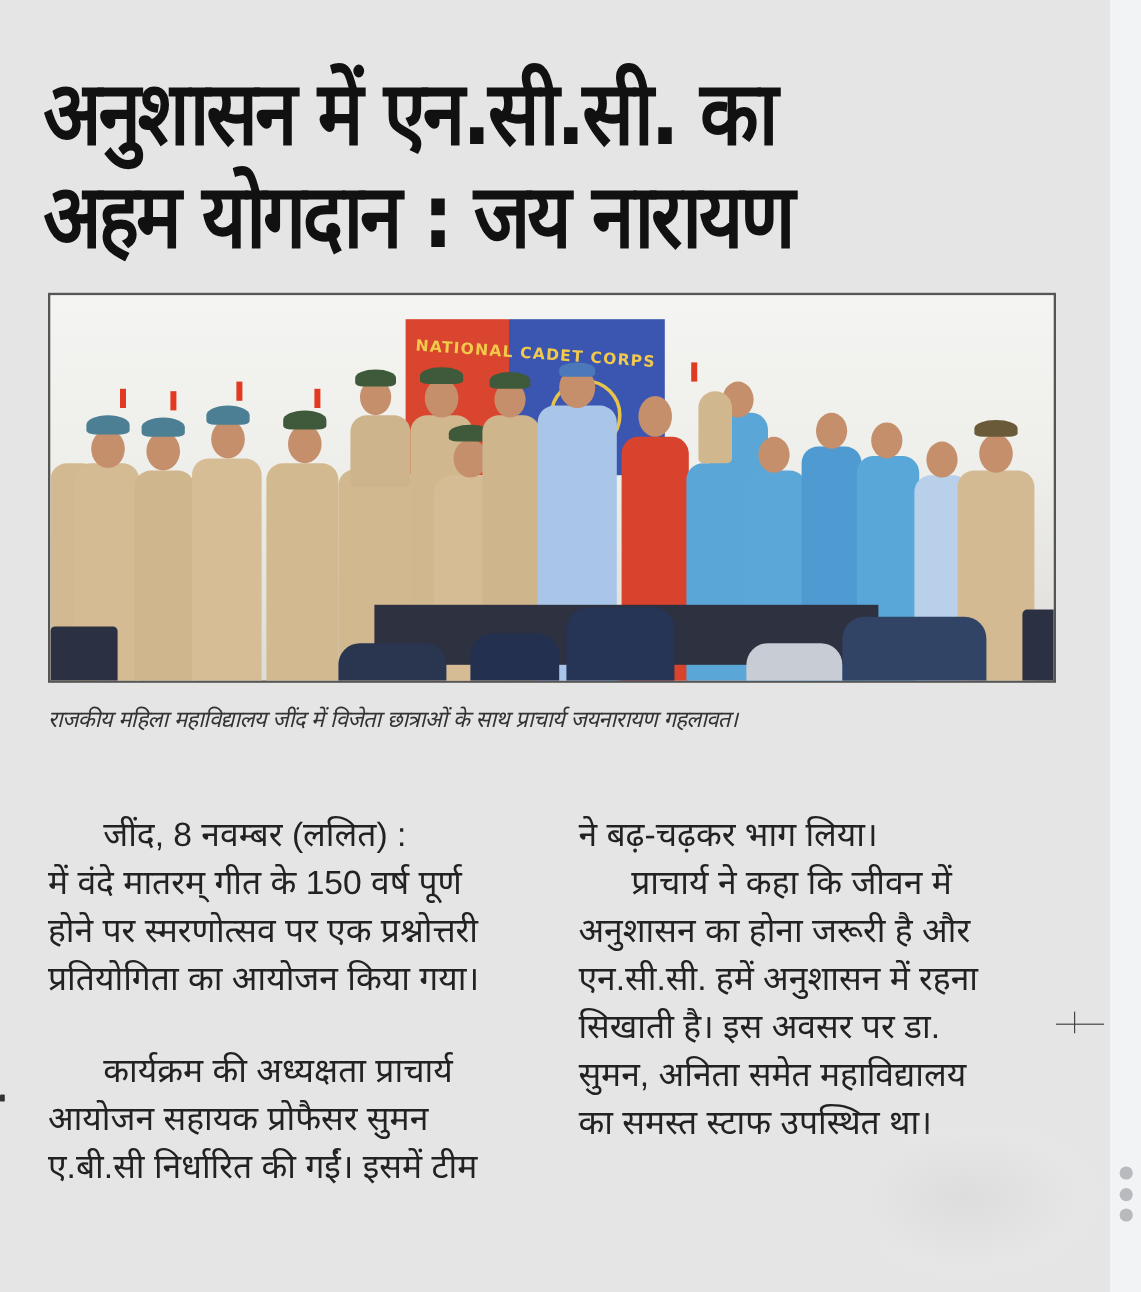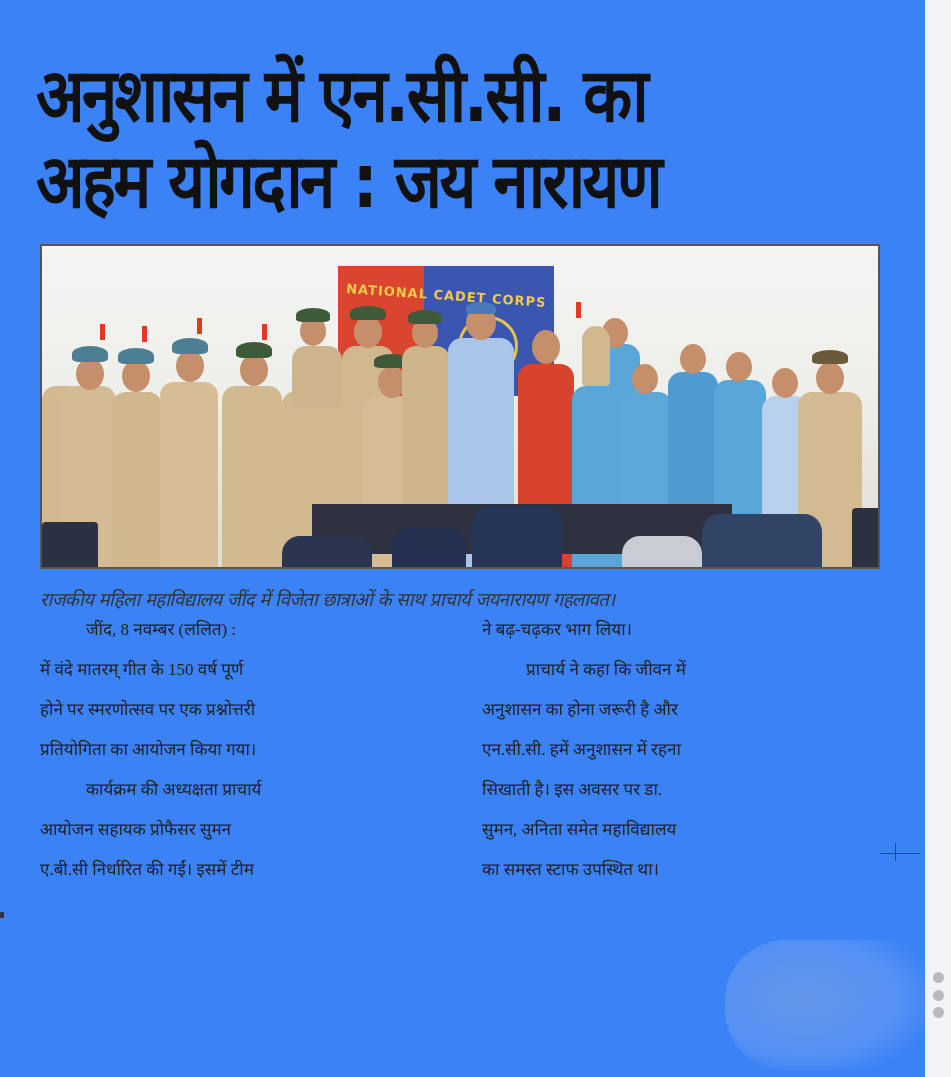--- a/index.html
+++ b/index.html
@@ -1,39 +1,39 @@
 <!DOCTYPE html>
 <html><head>
 <meta charset="utf-8">
 <style>
   * { box-sizing: border-box; margin: 0; padding: 0; }
   html, body { width: 951px; height: 1077px; overflow: hidden; background: #ffffff; }
   body { position: relative; font-family: "DejaVu Sans", sans-serif; color: #1a1a1a; }
 
-  .page { position: absolute; left: 0; top: 0; width: 925px; height: 1077px; background: #3b82f6; }
+  .page { position: absolute; left: 0; top: 0; width: 925px; height: 1077px; background: #e5e5e5; }
   .side-strip { position: absolute; left: 925px; top: 0; width: 26px; height: 1077px; background: #f2f3f5; }
 
   .headline { position: absolute; left: 36px; top: 52px; width: 860px; font-family: "DejaVu Sans", sans-serif; font-weight: bold; color: #111; letter-spacing: -3px; transform: scaleX(0.86); transform-origin: left top; }
   .headline .line { display: block; font-size: 74px; line-height: 86px; white-space: nowrap; }
 
   .photo { position: absolute; left: 40px; top: 244px; width: 840px; height: 325px; border: 2px solid #555; overflow: hidden; background: #e8e6e0; }
   .photo .wall { position: absolute; left: 0; top: 0; width: 100%; height: 100%; background: linear-gradient(180deg, #f4f4f2 0%, #eeeeea 45%, #dedcd6 100%); }
   .banner { position: absolute; left: 296px; top: 20px; width: 216px; height: 130px; background: linear-gradient(90deg, #d9452f 0%, #d9452f 40%, #3a56b0 40%, #3a56b0 100%); }
   .banner-text { position: absolute; left: 8px; top: 22px; font-size: 13px; font-weight: bold; color: #f2c94c; letter-spacing: 1px; white-space: nowrap; transform: rotate(4deg); }
   .banner-emblem { position: absolute; left: 120px; top: 50px; width: 60px; height: 60px; border-radius: 50%; border: 3px solid #e8c34a; }
   .person { position: absolute; border-radius: 14px 14px 4px 4px; }
   .head { position: absolute; border-radius: 50%; background: #c58f6c; }
   .cap { position: absolute; border-radius: 50% 50% 20% 20%; }
   .plume { position: absolute; width: 5px; height: 16px; background: #e03a22; }
   .table { position: absolute; left: 270px; top: 258px; width: 420px; height: 50px; background: #2d3140; }
   .bag { position: absolute; border-radius: 18px 18px 6px 6px; background: #2a3550; }
 
   .caption { position: absolute; left: 40px; top: 586px; width: 850px; font-family: "DejaVu Serif", serif; font-style: italic; font-size: 19px; color: #333; white-space: nowrap; letter-spacing: -0.6px; transform: scaleX(0.97); transform-origin: left top; }
 
-  .col { position: absolute; top: 610px; width: 405px; font-family: Liberation Serif, serif; font-size: 17px; line-height: 40px; color: #222; text-align: justify; }
+  .col { position: absolute; top: 676px; width: 405px; font-family: Liberation Sans, sans-serif; font-size: 28px; line-height: 40px; color: #222; text-align: justify; }
   .col-left { left: 40px; }
   .col-right { left: 482px; }
   .col p { display: block; }
   .col .ln { display: block; white-space: nowrap; overflow: hidden; }
 
   .cut-line-h { position: absolute; left: 880px; top: 853px; width: 40px; height: 1px; background: #444; }
   .cut-line-v { position: absolute; left: 895px; top: 843px; width: 1px; height: 18px; background: #444; }
   .left-mark { position: absolute; left: 0; top: 912px; width: 4px; height: 6px; background: #333; border-radius: 1px; }
 
   .more-btn { position: absolute; left: 931px; top: 972px; width: 14px; height: 46px; display: flex; flex-direction: column; justify-content: space-between; align-items: center; }
@@ -137,21 +137,21 @@
   <div class="caption">राजकीय महिला महाविद्यालय जींद में विजेता छात्राओं के साथ प्राचार्य जयनारायण गहलावत।</div>
 
   <div class="col col-left">
     <p>
       <span class="ln" style="padding-left:46px;">जींद, 8 नवम्बर (ललित) :</span>
       <span class="ln">में वंदे मातरम् गीत के 150 वर्ष पूर्ण</span>
       <span class="ln">होने पर स्मरणोत्सव पर एक प्रश्नोत्तरी</span>
       <span class="ln">प्रतियोगिता का आयोजन किया गया।</span>
     </p>
     <p>
-      <span class="ln" style="padding-left:46px;">कार्यक्रम की अध्यक्षता प्राचार्य</span>
+      <span class="ln" style="padding-left:46px;margin-top:37px;">कार्यक्रम की अध्यक्षता प्राचार्य</span>
       <span class="ln">आयोजन सहायक प्रोफैसर सुमन</span>
       <span class="ln">ए.बी.सी निर्धारित की गईं। इसमें टीम</span>
     </p>
   </div>
 
   <div class="col col-right">
     <p>
       <span class="ln">ने बढ़-चढ़कर भाग लिया।</span>
     </p>
     <p>

